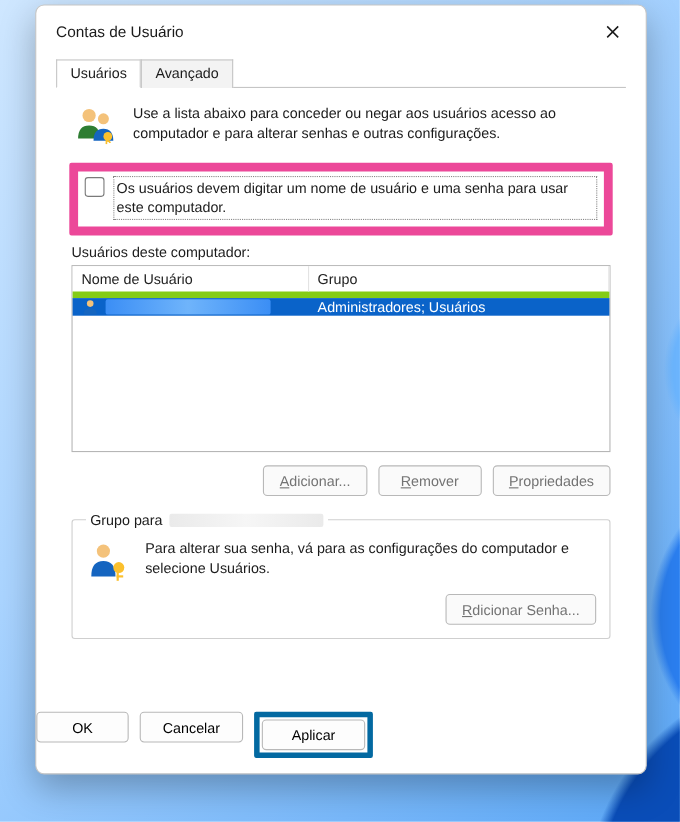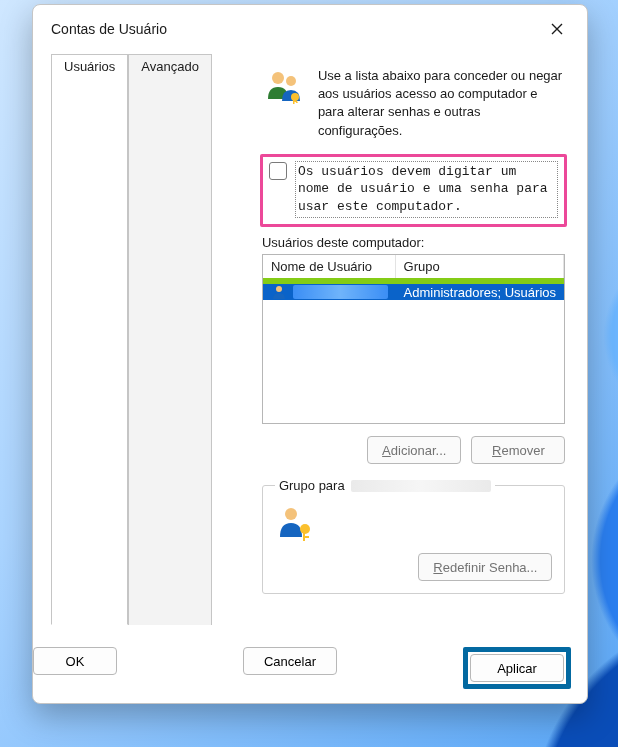--- a/index.html
+++ b/index.html
@@ -40,22 +40,22 @@
   .titlebar .spacer { flex: 1; }
   .close-btn {
     width: 36px; height: 28px;
     display: flex; align-items: center; justify-content: center;
     border-radius: 4px;
     cursor: pointer;
   }
   .close-btn svg { width: 12px; height: 12px; }
   .client {
     flex: 1;
-    padding: 6px 33px 14px 18px;
-    display: flex; flex-direction: row; gap: 36px;
+    padding: 6px 18px 14px 18px;
+    display: flex; flex-direction: column;
   }
   
   .tabstrip {
     display: flex;
     border-bottom: 1px solid #c5c5c5;
     margin-bottom: 0;
   }
   .tab {
     padding: 4px 12px 5px 12px;
     border: 1px solid #c5c5c5;
@@ -80,23 +80,22 @@
   .intro {
     display: flex;
     gap: 14px;
     padding: 0 6px 8px 6px;
     align-items: flex-start;
   }
   .intro .icon { flex: 0 0 40px; height: 40px; }
   .intro .text { flex: 1; line-height: 1.4; }
   
   .hl-red {
-    border: 3px solid #ec4899;
+    border: 8px solid #ec4899;
     border-radius: 2px;
-    font-family: Liberation Mono, monospace;
   }
   .checkbox-row {
     margin: 6px 2px 8px 2px;
     padding: 4px 6px 6px 6px;
     display: flex;
     align-items: flex-start;
     gap: 8px;
   }
   .checkbox-row .cb {
     width: 18px; height: 18px;
@@ -192,21 +191,21 @@
   }
   .pw-body {
     display: flex; gap: 14px; align-items: flex-start;
   }
   .pw-body .icon { flex: 0 0 40px; height: 40px; }
   .pw-body .txt { flex: 1; line-height: 1.4; }
   .pw-btnrow {
     display: flex; justify-content: flex-end; margin-top: 10px;
   }
   .footer {
-    display: flex; justify-content: space-between;
+    display: flex; gap: 10px; justify-content: flex-start;
     padding: 8px 16px 14px 0;
     flex: 0 0 auto;
   }
   .apply-hl {
     border: 5px solid #0369a1;
     border-radius: 2px;
     padding: 2px;
     display: inline-flex;
   }
   
@@ -277,40 +276,42 @@
             </span>
             <span class="redact" style="width:150px"></span>
           </div>
           <div class="cell col-group">Administradores; Usuários</div>
         </div>
       </div>
 
       <div class="btnrow">
         <button class="win" disabled=""><span class="mn">A</span><span>dicionar...</span></button>
         <button class="win" disabled=""><span class="mn">R</span><span>emover</span></button>
+        <button class="win" disabled=""><span class="mn">P</span><span>ropriedades</span></button>
       </div>
 
       <fieldset class="pw">
         <legend>
           <span>Grupo para </span>
           <span class="redact light" style="width:140px;height:12px"></span>
         </legend>
         <div class="pw-body">
           <div class="icon">
             <svg class="people-svg" viewBox="0 0 40 40" width="40" height="40">
               <circle cx="16" cy="11" r="6" class="a"></circle>
               <path d="M5 34 Q5 20 16 20 Q27 20 27 34 Z" class="c"></path>
               <circle cx="30" cy="26" r="5" class="k"></circle>
               <rect x="28" y="28" width="2" height="10" class="k"></rect>
               <rect x="28" y="33" width="6" height="2" class="k"></rect>
             </svg>
           </div>
+          <div class="txt">Para alterar sua senha, vá para as configurações do computador e selecione Usuários.</div>
         </div>
         <div class="pw-btnrow">
-          <button class="win" disabled=""><span class="mn">R</span><span>edefinir Senha...</span></button>
+          <button class="win" disabled=""><span class="mn">R</span><span>dicionar Senha...</span></button>
         </div>
       </fieldset>
 
     </div>
   </div>
 
   <div class="footer">
     <button class="win" style="min-width:84px">OK</button>
     <button class="win">Cancelar</button>
     <span class="apply-hl">

